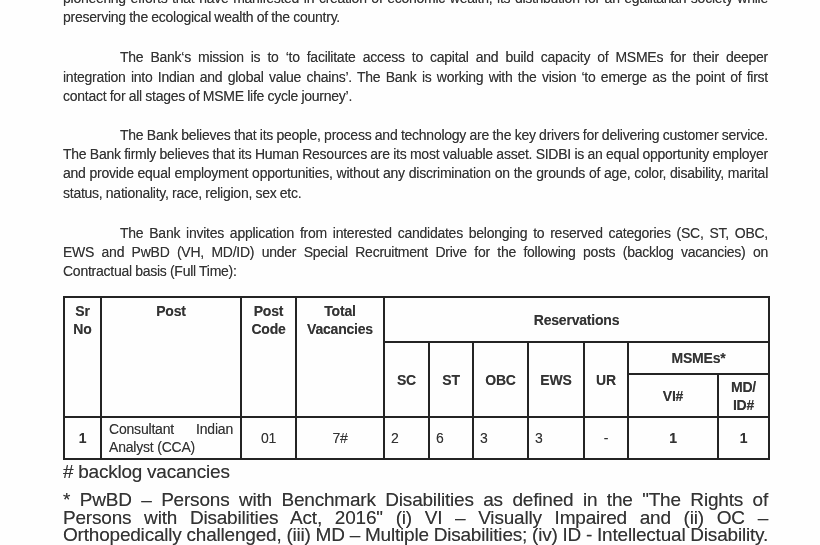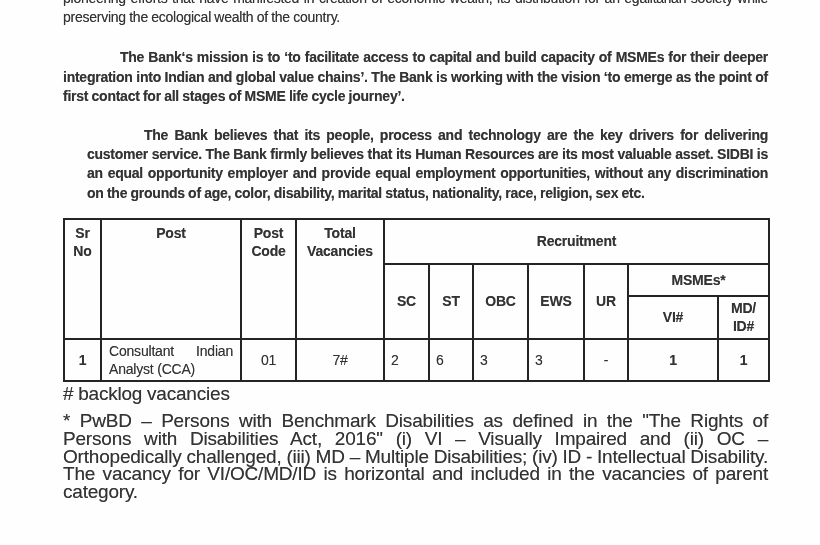--- a/index.html
+++ b/index.html
@@ -15,24 +15,24 @@
     overflow: hidden;
   }
   .para {
     font-size: 14px;
     line-height: 19.2px;
     text-align: justify;
     letter-spacing: -0.25px;
     word-spacing: -0.3px;
     text-shadow: 0 0 0.5px rgba(51,51,51,0.55);
   }
-  .para.indent { text-indent: 57px; font-weight: bold; }
+  .para.indent { text-indent: 57px; }
   .clipped { margin-top: -11px; }
   .sp-mission { margin-top: 21px; }
-  .sp-values { margin-top: 20px; margin-left: 24px; }
+  .sp-values { margin-top: 20px; }
   .sp-invite { margin-top: 21px; }
 
   table.vacancy {
     border-collapse: collapse;
     table-layout: fixed;
     width: 705px;
     margin-top: 15px;
   }
   table.vacancy th, table.vacancy td {
     border: 2px solid #242424;
@@ -76,20 +76,21 @@
 <body>
 
 <div class="page">
 
   <p class="para clipped">pioneering efforts that have manifested in creation of economic wealth, its distribution for an egalitarian society while preserving the ecological wealth of the country.</p>
 
   <p class="para indent sp-mission">The Bank‘s mission is to ‘to facilitate access to capital and build capacity of MSMEs for their deeper integration into Indian and global value chains’. The Bank is working with the vision ‘to emerge as the point of first contact for all stages of MSME life cycle journey’.</p>
 
   <p class="para indent sp-values">The Bank believes that its people, process and technology are the key drivers for delivering customer service. The Bank firmly believes that its Human Resources are its most valuable asset. SIDBI is an equal opportunity employer and provide equal employment opportunities, without any discrimination on the grounds of age, color, disability, marital status, nationality, race, religion, sex etc.</p>
 
+  <p class="para indent sp-invite">The Bank invites application from interested candidates belonging to reserved categories (SC, ST, OBC, EWS and PwBD (VH, MD/ID) under Special Recruitment Drive for the following posts (backlog vacancies) on Contractual basis (Full Time):</p>
 
   <table class="vacancy">
     <colgroup>
       <col style="width:37px">
       <col style="width:140px">
       <col style="width:55px">
       <col style="width:88px">
       <col style="width:45px">
       <col style="width:44px">
       <col style="width:55px">
@@ -100,21 +101,21 @@
     </colgroup>
     <tbody>
       <tr class="r1">
         <th rowspan="3" class="top">Sr
 No</th>
         <th rowspan="3" class="top">Post</th>
         <th rowspan="3" class="top">Post
 Code</th>
         <th rowspan="3" class="top">Total
 Vacancies</th>
-        <th colspan="7">Recruitment</th>
+        <th colspan="7">Reservations</th>
       </tr>
       <tr class="r2">
         <th rowspan="2">SC</th>
         <th rowspan="2">ST</th>
         <th rowspan="2">OBC</th>
         <th rowspan="2">EWS</th>
         <th rowspan="2">UR</th>
         <th colspan="2">MSMEs*</th>
       </tr>
       <tr class="r3">

